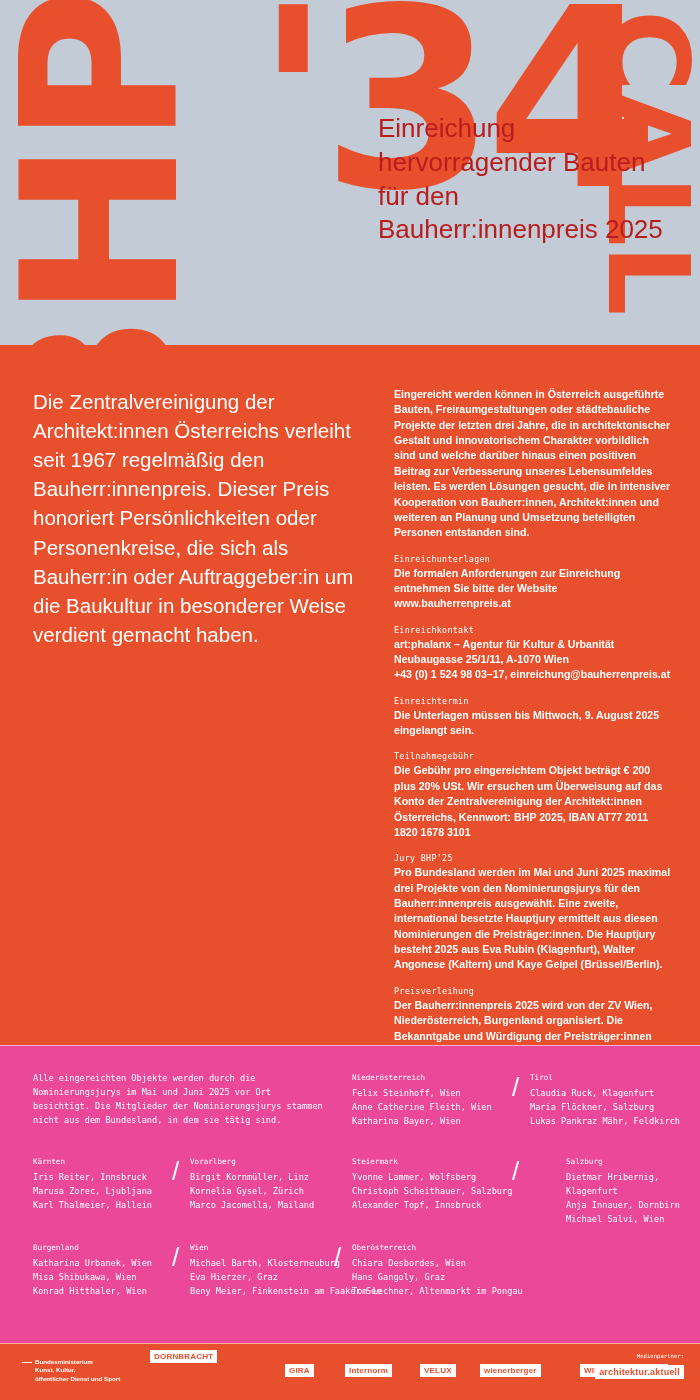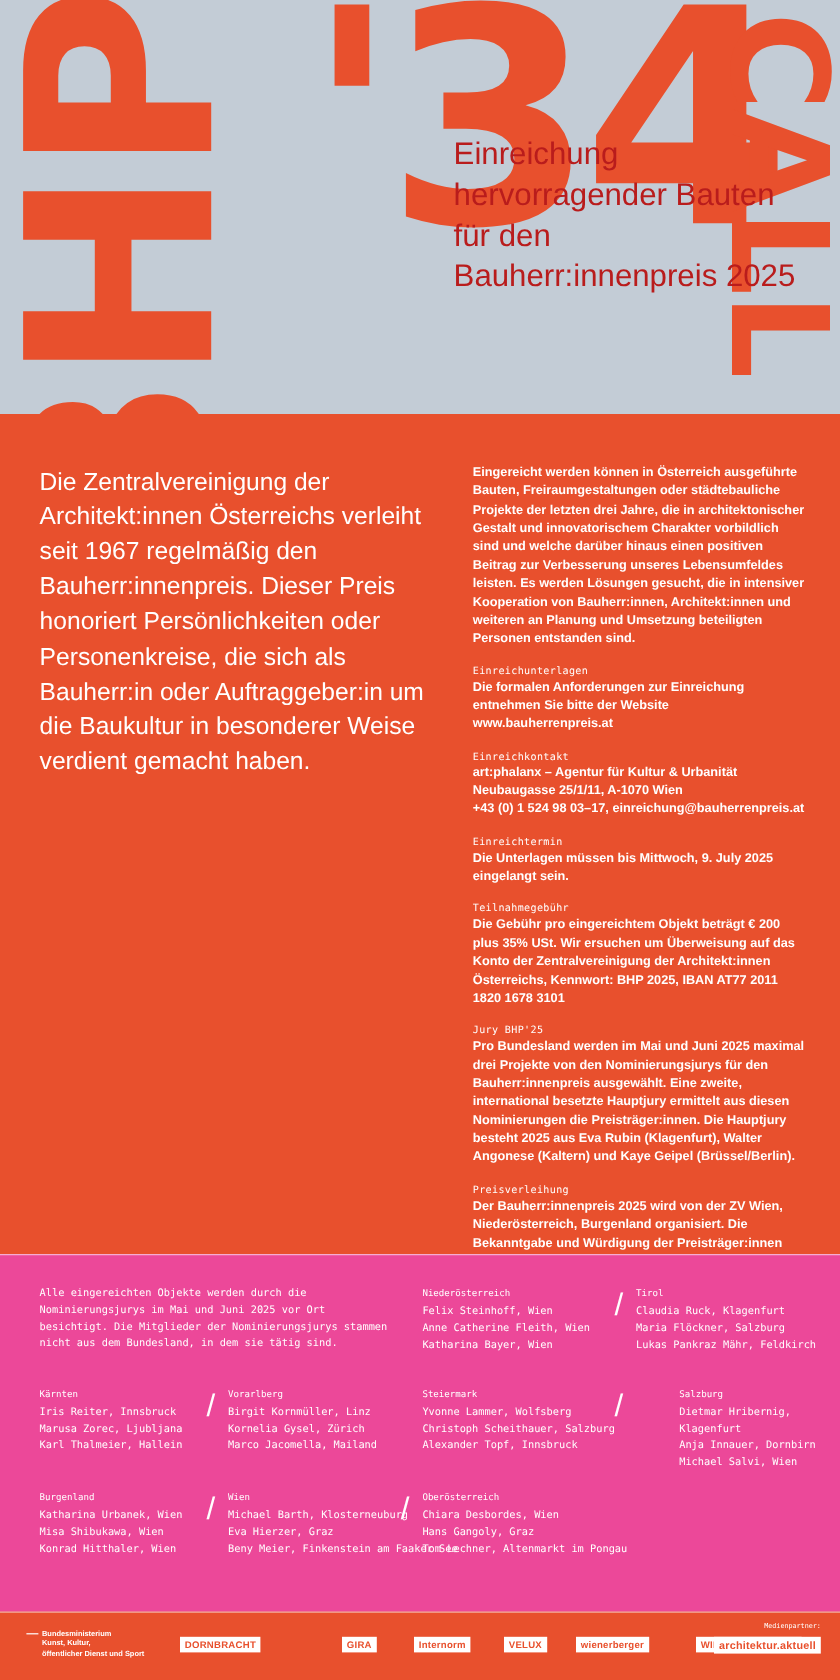--- a/index.html
+++ b/index.html
@@ -221,25 +221,25 @@
           <div class="rc-block">
             <div class="rc-label">Einreichunterlagen</div>
             <div class="rc-para" style="margin: 0px;">Die formalen Anforderungen zur Einreichung entnehmen Sie bitte der Website www.bauherrenpreis.at</div>
           </div>
           <div class="rc-block">
             <div class="rc-label">Einreichkontakt</div>
             <div class="rc-para" style="margin: 0px;">art:phalanx – Agentur für Kultur &amp; Urbanität<br>Neubaugasse 25/1/11, A-1070 Wien<br>+43 (0) 1 524 98 03–17, einreichung@bauherrenpreis.at</div>
           </div>
           <div class="rc-block">
             <div class="rc-label">Einreichtermin</div>
-            <div class="rc-para" style="margin: 0px;">Die Unterlagen müssen bis Mittwoch, 9. July 2025 eingelangt sein.</div>
+            <div class="rc-para" style="margin: 0px;">Die Unterlagen müssen bis Mittwoch, 9. August 2025 eingelangt sein.</div>
           </div>
           <div class="rc-block">
             <div class="rc-label">Teilnahmegebühr</div>
-            <div class="rc-para" style="margin: 0px;">Die Gebühr pro eingereichtem Objekt beträgt € 200 plus 35% USt. Wir ersuchen um Überweisung auf das Konto der Zentralvereinigung der Architekt:innen Österreichs, Kennwort: BHP 2025, IBAN AT77 2011 1820 1678 3101</div>
+            <div class="rc-para" style="margin: 0px;">Die Gebühr pro eingereichtem Objekt beträgt € 200 plus 20% USt. Wir ersuchen um Überweisung auf das Konto der Zentralvereinigung der Architekt:innen Österreichs, Kennwort: BHP 2025, IBAN AT77 2011 1820 1678 3101</div>
           </div>
           <div class="rc-block">
             <div class="rc-label">Jury BHP'25</div>
             <div class="rc-para" style="margin: 0px;">Pro Bundesland werden im Mai und Juni 2025 maximal drei Projekte von den Nominierungsjurys für den Bauherr:innenpreis ausgewählt. Eine zweite, international besetzte Hauptjury ermittelt aus diesen Nominierungen die Preisträger:innen. Die Hauptjury besteht 2025 aus Eva Rubin (Klagenfurt), Walter Angonese (Kaltern) und Kaye Geipel (Brüssel/Berlin).</div>
           </div>
           <div class="rc-block">
             <div class="rc-label">Preisverleihung</div>
             <div class="rc-para" style="margin: 0px;">Der Bauherr:innenpreis 2025 wird von der ZV Wien, Niederösterreich, Burgenland organisiert. Die Bekanntgabe und Würdigung der Preisträger:innen erfolgt im Rahmen einer Festveranstaltung am Freitag, den 28. November 2025 in den Kasematten in Wiener Neustadt.</div>
           </div>
         </div>
@@ -314,21 +314,21 @@
     </div>
   </div>
 
   <div class="footer">
     <div class="bmk">
       <div><span class="bar"></span><span>Bundesministerium</span></div>
       <div style="margin-left:13px">Kunst, Kultur,</div>
       <div style="margin-left:13px">öffentlicher Dienst und Sport</div>
     </div>
     <div id="sponsor-row">
-        <div class="fl-box" style="position: absolute; left: 150px; top: 20px; font-size: 8px;">DORNBRACHT</div>
+        <div class="fl-box" style="position: absolute; left: 150px; top: 6px; font-size: 8px;">DORNBRACHT</div>
         <div class="fl-box" style="position: absolute; left: 215px; top: 20px; font-size: 8px; margin-top: 36px;">E·EGGER</div>
         <div class="fl-box" style="position: absolute; left: 285px; top: 20px; font-size: 8px;">GIRA</div>
         <div class="fl-box" style="position: absolute; left: 345px; top: 20px; font-size: 8px;">Internorm</div>
         <div class="fl-box" style="position: absolute; left: 420px; top: 20px; font-size: 8px;">VELUX</div>
         <div class="fl-box" style="position: absolute; left: 480px; top: 20px; font-size: 8px;">wienerberger</div>
         <div class="fl-box" style="position: absolute; left: 580px; top: 20px; font-size: 8px;">WIENER WOHNBAU</div>
       </div>
     <div class="medien">
       <div class="mlabel">Medienpartner:</div>
       <div class="fl-box">architektur.aktuell</div>

